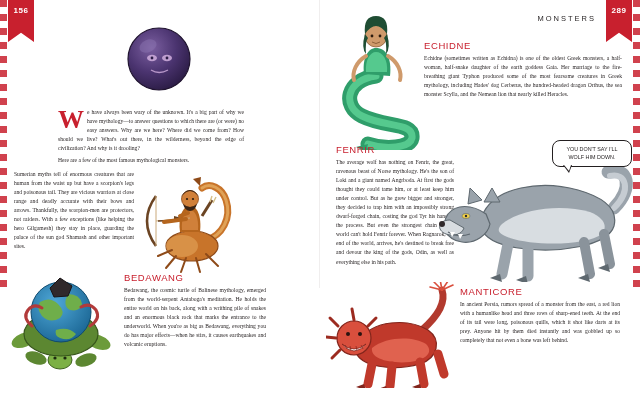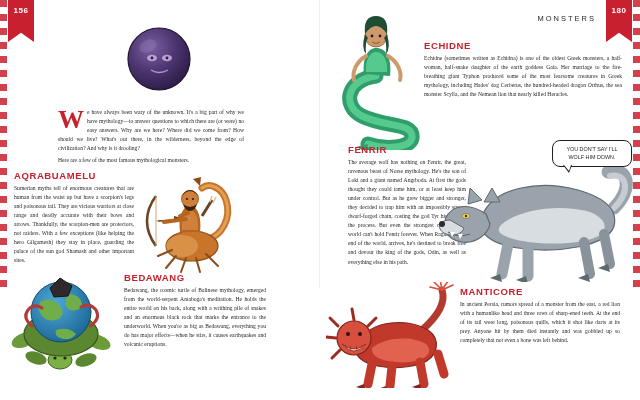--- a/index.html
+++ b/index.html
@@ -75,21 +75,21 @@
     font-size: 7.5px;
     font-weight: normal;
     letter-spacing: 2px;
     color: #231f20;
   }
 
   
   .entry-title {
     font-family: "Liberation Sans", sans-serif;
     font-size: 9.5px;
-    font-weight: bold;
+    font-weight: normal;
     letter-spacing: 0.6px;
     color: #c8202e;
     margin: 0 0 3px 0;
   }
   .body-text {
     font-size: 5.6px;
     line-height: 1.62;
     text-align: justify;
     margin: 0;
     color: #2b2627;
@@ -129,21 +129,21 @@
 
   
   .echidne-block {
     position: absolute;
     left: 104px;
     top: 40px;
     width: 198px;
   }
   .fenrir-block {
     position: absolute;
-    left: 28px;
+    left: 16px;
     top: 144px;
     width: 118px;
   }
   .manticore-block {
     position: absolute;
     left: 140px;
     top: 286px;
     width: 160px;
   }
 
@@ -226,21 +226,20 @@
         <path d="M29 48 Q37 53 46 48" stroke="#caa8d8" stroke-width="1.3" fill="none" opacity="0.85"></path>
       </svg>
     </div>
 
     <div class="intro-block">
       <p class="body-text"><span class="dropcap">W</span><span>e have always been wary of the unknown. It's a big part of why we have mythology—to answer questions to which there are (or were) no easy answers. Why are we here? Where did we come from? How should we live? What's out there, in the wilderness, beyond the edge of civilization? And why is it drooling?</span></p>
       <p class="body-text">Here are a few of the most famous mythological monsters.</p>
     </div>
 
     <div class="aqrabuamelu-block">
-      <h2 class="entry-title">AQRABUAMELU</h2>
       <p class="body-text">Sumerian myths tell of enormous creatures that are human from the waist up but have a scorpion's legs and poisonous tail. They are vicious warriors at close range and deadly accurate with their bows and arrows. Thankfully, the scorpion-men are protectors, not raiders. With a few exceptions (like helping the hero Gilgamesh) they stay in place, guarding the palace of the sun god Shamash and other important sites.</p>
     </div>
 
     <div class="art art-scorpionman">
       <svg viewBox="0 0 106 112" width="106" height="112">
 
         <path d="M70 74 C86 70 96 52 90 34 C86 22 74 16 66 22" stroke="#c8742a" stroke-width="7" fill="none" stroke-linecap="round"></path>
         <path d="M70 74 C86 70 96 52 90 34 C86 22 74 16 66 22" stroke="#e0a257" stroke-width="3" fill="none" stroke-linecap="round"></path>
         <path d="M64 20 l-7 -7 l8 -2 z" fill="#8e4a18"></path>
 
@@ -313,21 +312,21 @@
       <h2 class="entry-title">BEDAWANG</h2>
       <p class="body-text">Bedawang, the cosmic turtle of Balinese mythology, emerged from the world-serpent Antaboga's meditation. He holds the entire world on his back, along with a writhing pile of snakes and an enormous black rock that marks the entrance to the underworld. When you're as big as Bedawang, everything you do has major effects—when he stirs, it causes earthquakes and volcanic eruptions.</p>
     </div>
 
   </div>
 
   <div class="page page-right">
 
     <div class="edge-strip edge-right"></div>
 
-    <div class="ribbon ribbon-right">180</div>
+    <div class="ribbon ribbon-right">289</div>
 
     <div class="running-head">MONSTERS</div>
 
     <div class="art art-echidne">
       <svg viewBox="0 0 96 136" width="96" height="136">
 
         <path d="M48 62 C18 66 14 92 34 102 C58 114 86 108 84 124 C82 134 58 136 40 130" stroke="#2f9e6a" stroke-width="15" fill="none" stroke-linecap="round"></path>
         <path d="M48 62 C18 66 14 92 34 102 C58 114 86 108 84 124 C82 134 58 136 40 130" stroke="#55c98e" stroke-width="7" fill="none" stroke-linecap="round"></path>
         <path d="M40 130 l-12 3 l10 5z" fill="#2f9e6a"></path>
 

